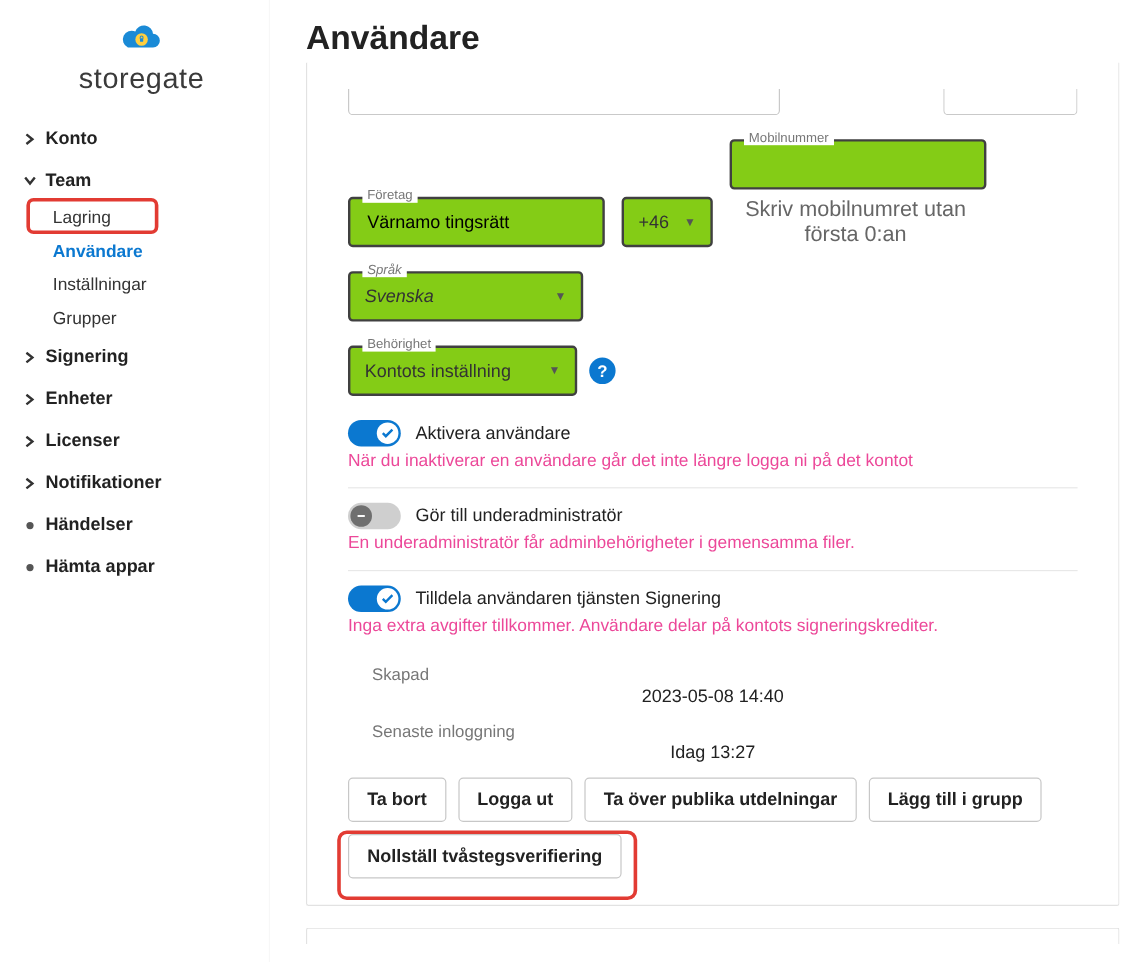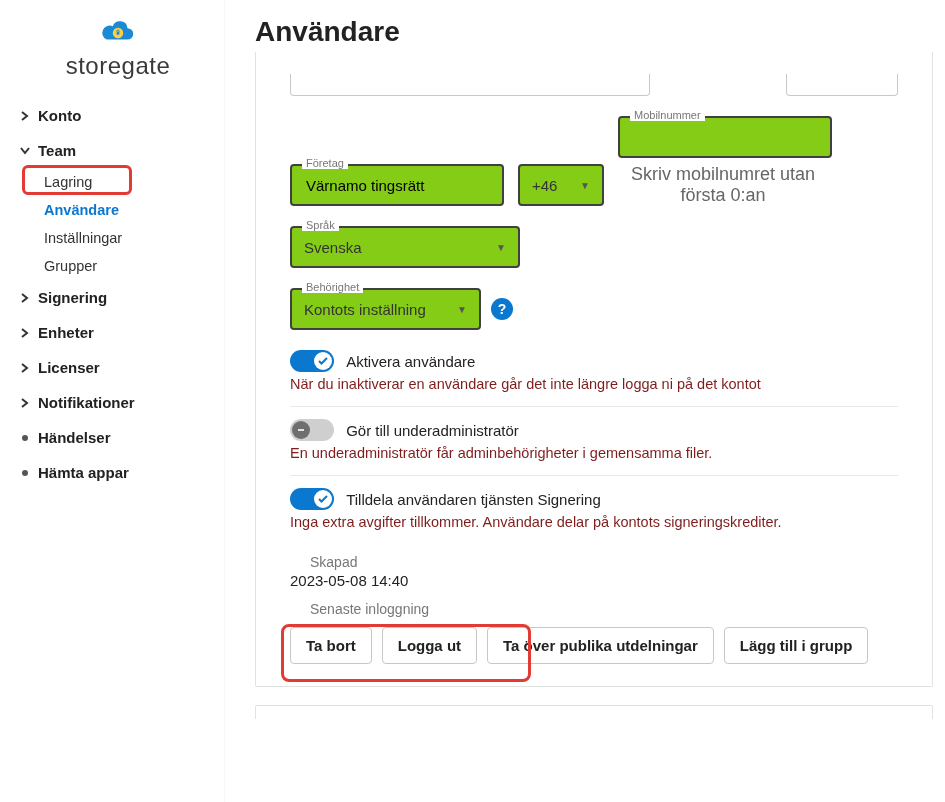--- a/index.html
+++ b/index.html
@@ -48,26 +48,26 @@
 
   .toggle-row { margin:6px 0 4px 0; }
   .toggle { display:inline-flex; align-items:center; vertical-align:middle; cursor:pointer; margin-right:8px; }
   .toggle .track { width:44px; height:22px; border-radius:11px; background:#0b78d0; position:relative; }
   .toggle .knob { position:absolute; right:2px; top:2px; width:18px; height:18px; border-radius:50%; background:#fff; display:flex; align-items:center; justify-content:center; }
   .toggle .knob svg { width:12px; height:12px; }
   .toggle.off .track { background:#cfcfcf; }
   .toggle.off .knob { left:2px; right:auto; background:#6f6f6f; }
   .toggle.off .knob svg { display:block; }
   .toggle-label { font-size:15px; color:#222; vertical-align:middle; }
-  .toggle-desc { font-size:14.5px; color:#7f1d1d; margin:4px 0 14px 0; }
+  .toggle-desc { font-size:14.5px; color:#ec4899; margin:4px 0 14px 0; }
   hr.sep { border:none; border-top:1px solid #e8e8e8; margin:8px 0 12px 0; }
 
   .meta-block { margin-top:24px; }
   .meta-label { color:#777; font-size:14px;margin-left:20px; }
-  .meta-value { font-size:15px; color:#222; margin:2px 0 12px 0; }
+  .meta-value { font-size:15px; color:#222; margin:2px 0 12px 0;text-align:center; }
 
   .btn-row { display:flex; flex-wrap:wrap; gap:10px; margin-top:10px; }
   .btn { border:1px solid #c7c7c7; border-radius:4px; background:#fff; padding:9px 15px; font-size:15px; color:#222; cursor:pointer; font-weight:600; }
 
   .highlight-box2 { position:absolute; left:25px; bottom:4px; width:250px; height:58px; border:3px solid #e23b33; border-radius:8px; pointer-events:none; }
 
   .trailing-card { border:1px solid #e2e2e2; border-bottom:none; height:14px; margin-top:18px; border-radius:2px 2px 0 0; }
 </style>
 </head>
 <body>
@@ -162,37 +162,37 @@
         <div class="ph-box ph2"></div>
       </div>
 
       <div class="row" style="gap:14px;align-items:flex-end;">
         <div class="field" style="width:214px;">
           <span class="floating-label">Företag</span>
           <div class="input-box">
               <input value="Värnamo tingsrätt" style="">
             </div>
         </div>
-        <div class="field" style="width:86px;">
+        <div class="field" style="width:76px;">
           <div class="input-box dd">
             <span>+46</span>
             <span class="dd-caret">▼</span>
           </div>
         </div>
         <div class="field" style="width:214px;">
           <span class="floating-label">Mobilnummer</span>
           <div class="input-box">
               <input style="">
             </div>
           <div class="hint">Skriv mobilnumret utan första 0:an</div>
         </div>
       </div>
 
       <div class="row">
-        <div class="field" style="width:230px;">
+        <div class="field" style="width:196px;font-style:italic;">
           <span class="floating-label">Språk</span>
           <div class="input-box dd">
             <span>Svenska</span>
             <span class="dd-caret">▼</span>
           </div>
         </div>
       </div>
 
       <div class="row" style="align-items:center;">
         <div class="field" style="width:191px;">
@@ -246,27 +246,31 @@
             </span>
         </span>
         <span class="toggle-label">Tilldela användaren tjänsten Signering</span>
       </div>
       <div class="toggle-desc">Inga extra avgifter tillkommer. Användare delar på kontots signeringskrediter.</div>
 
       <div class="meta-block">
         <div class="meta-label">Skapad</div>
         <div class="meta-value">2023-05-08 14:40</div>
         <div class="meta-label">Senaste inloggning</div>
+        <div class="meta-value">Idag 13:27</div>
       </div>
 
       <div class="btn-row">
         <button class="btn">Ta bort</button>
         <button class="btn">Logga ut</button>
         <button class="btn">Ta över publika utdelningar</button>
         <button class="btn">Lägg till i grupp</button>
       </div>
+      <div class="btn-row" style="margin-top:10px;">
+        <button class="btn">Nollställ tvåstegsverifiering</button>
+      </div>
 
       <div class="highlight-box2"></div>
     </div>
 
     <div class="trailing-card"></div>
   </main>
 </div>
 
 </body></html>

